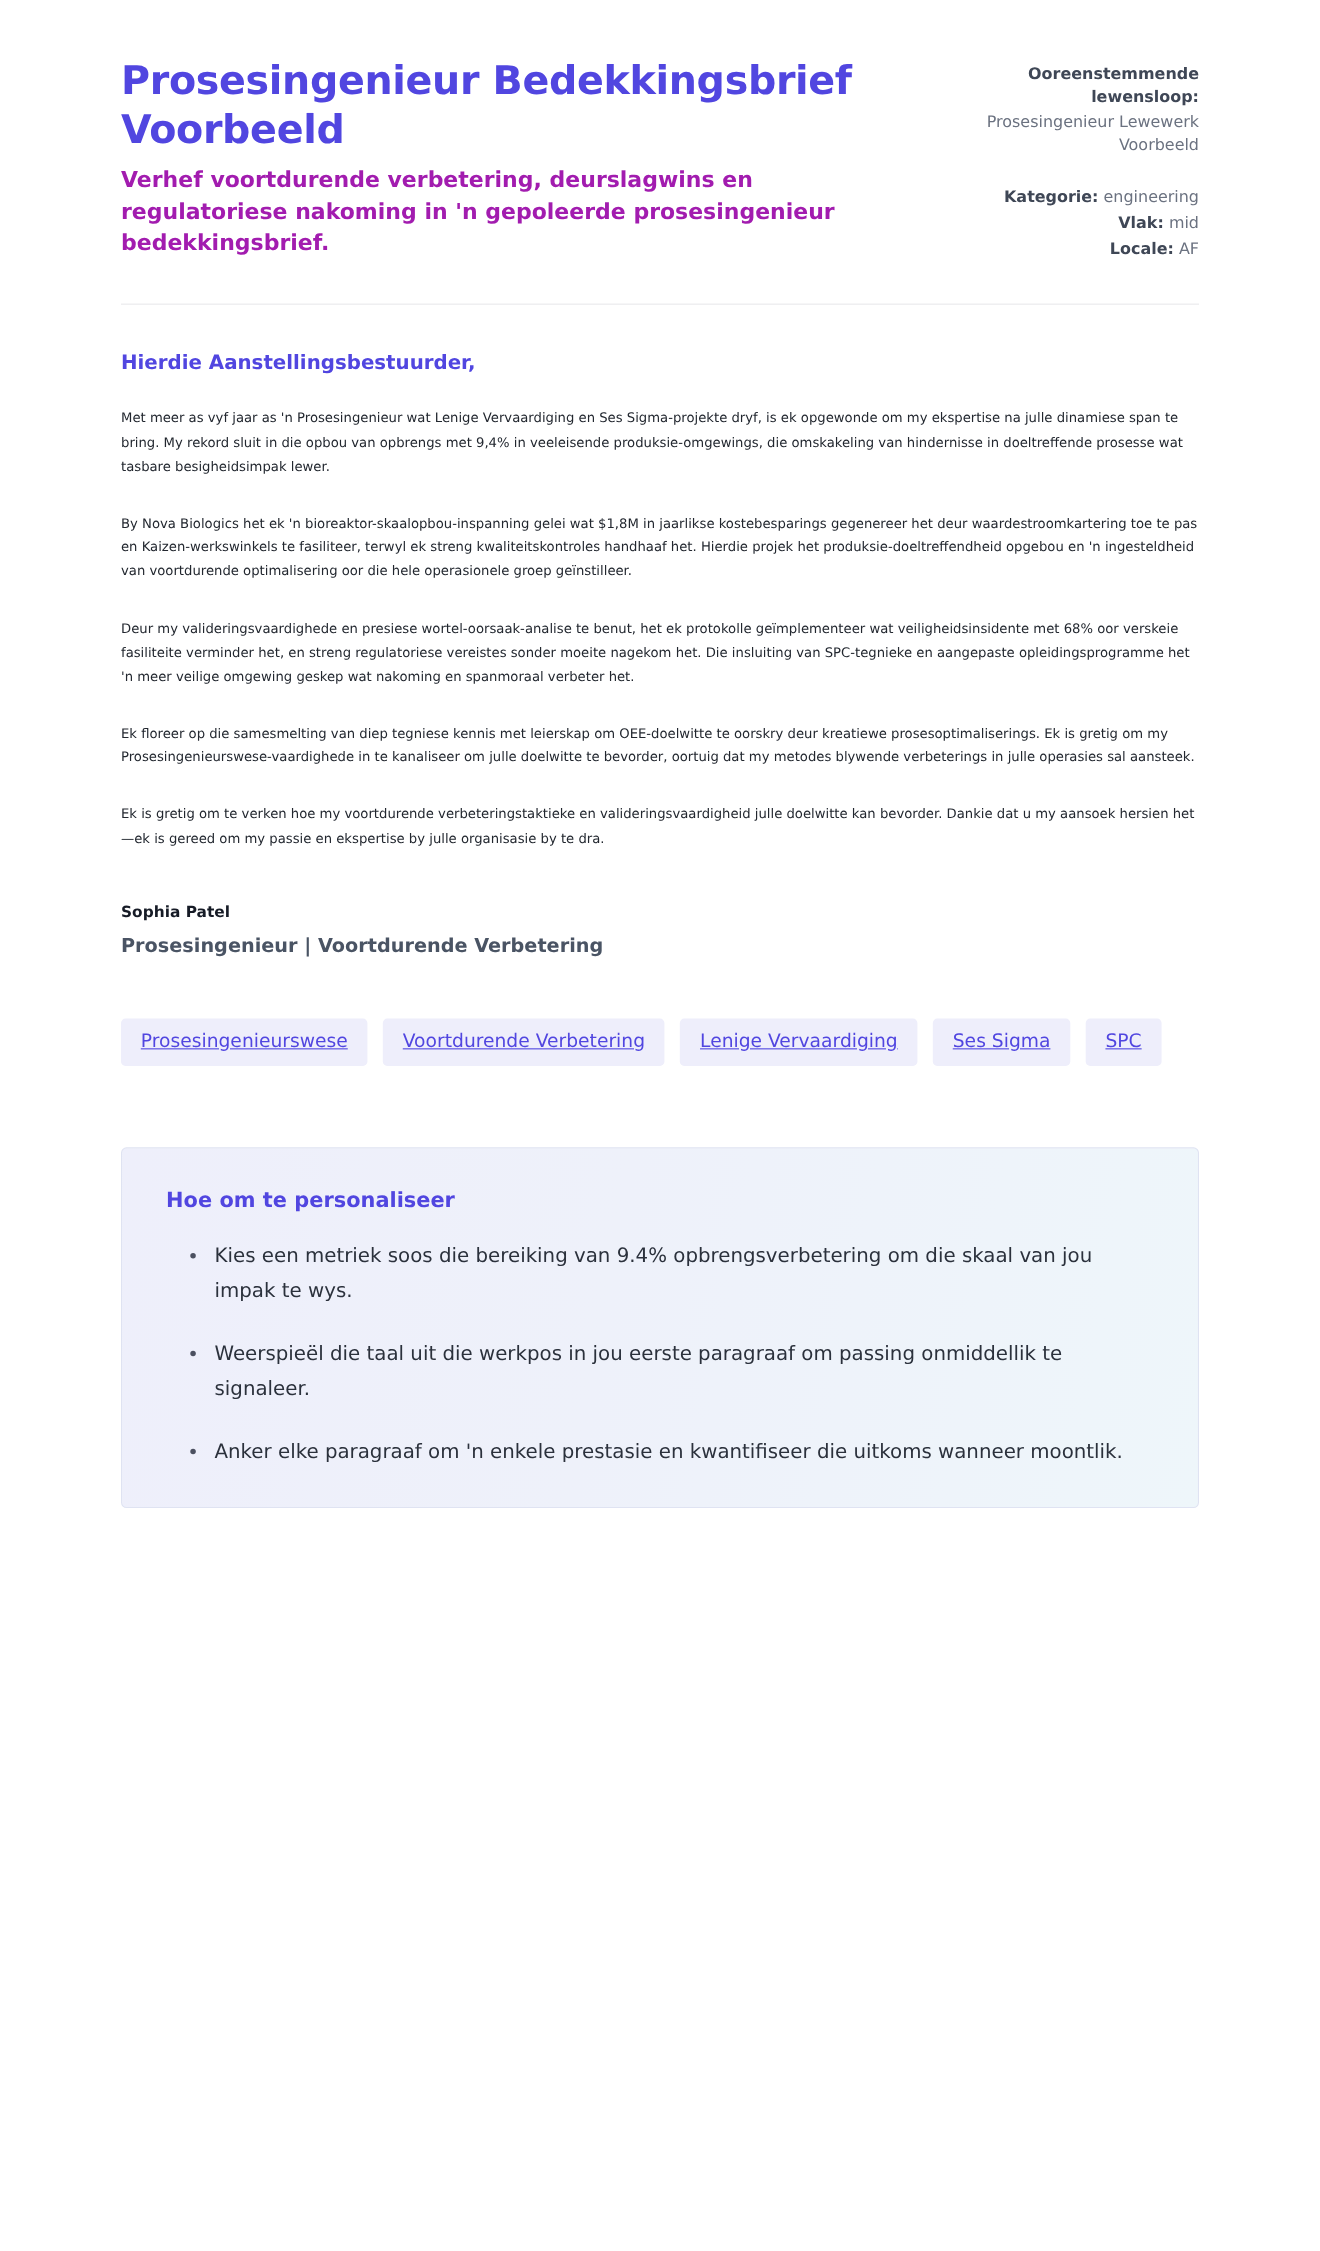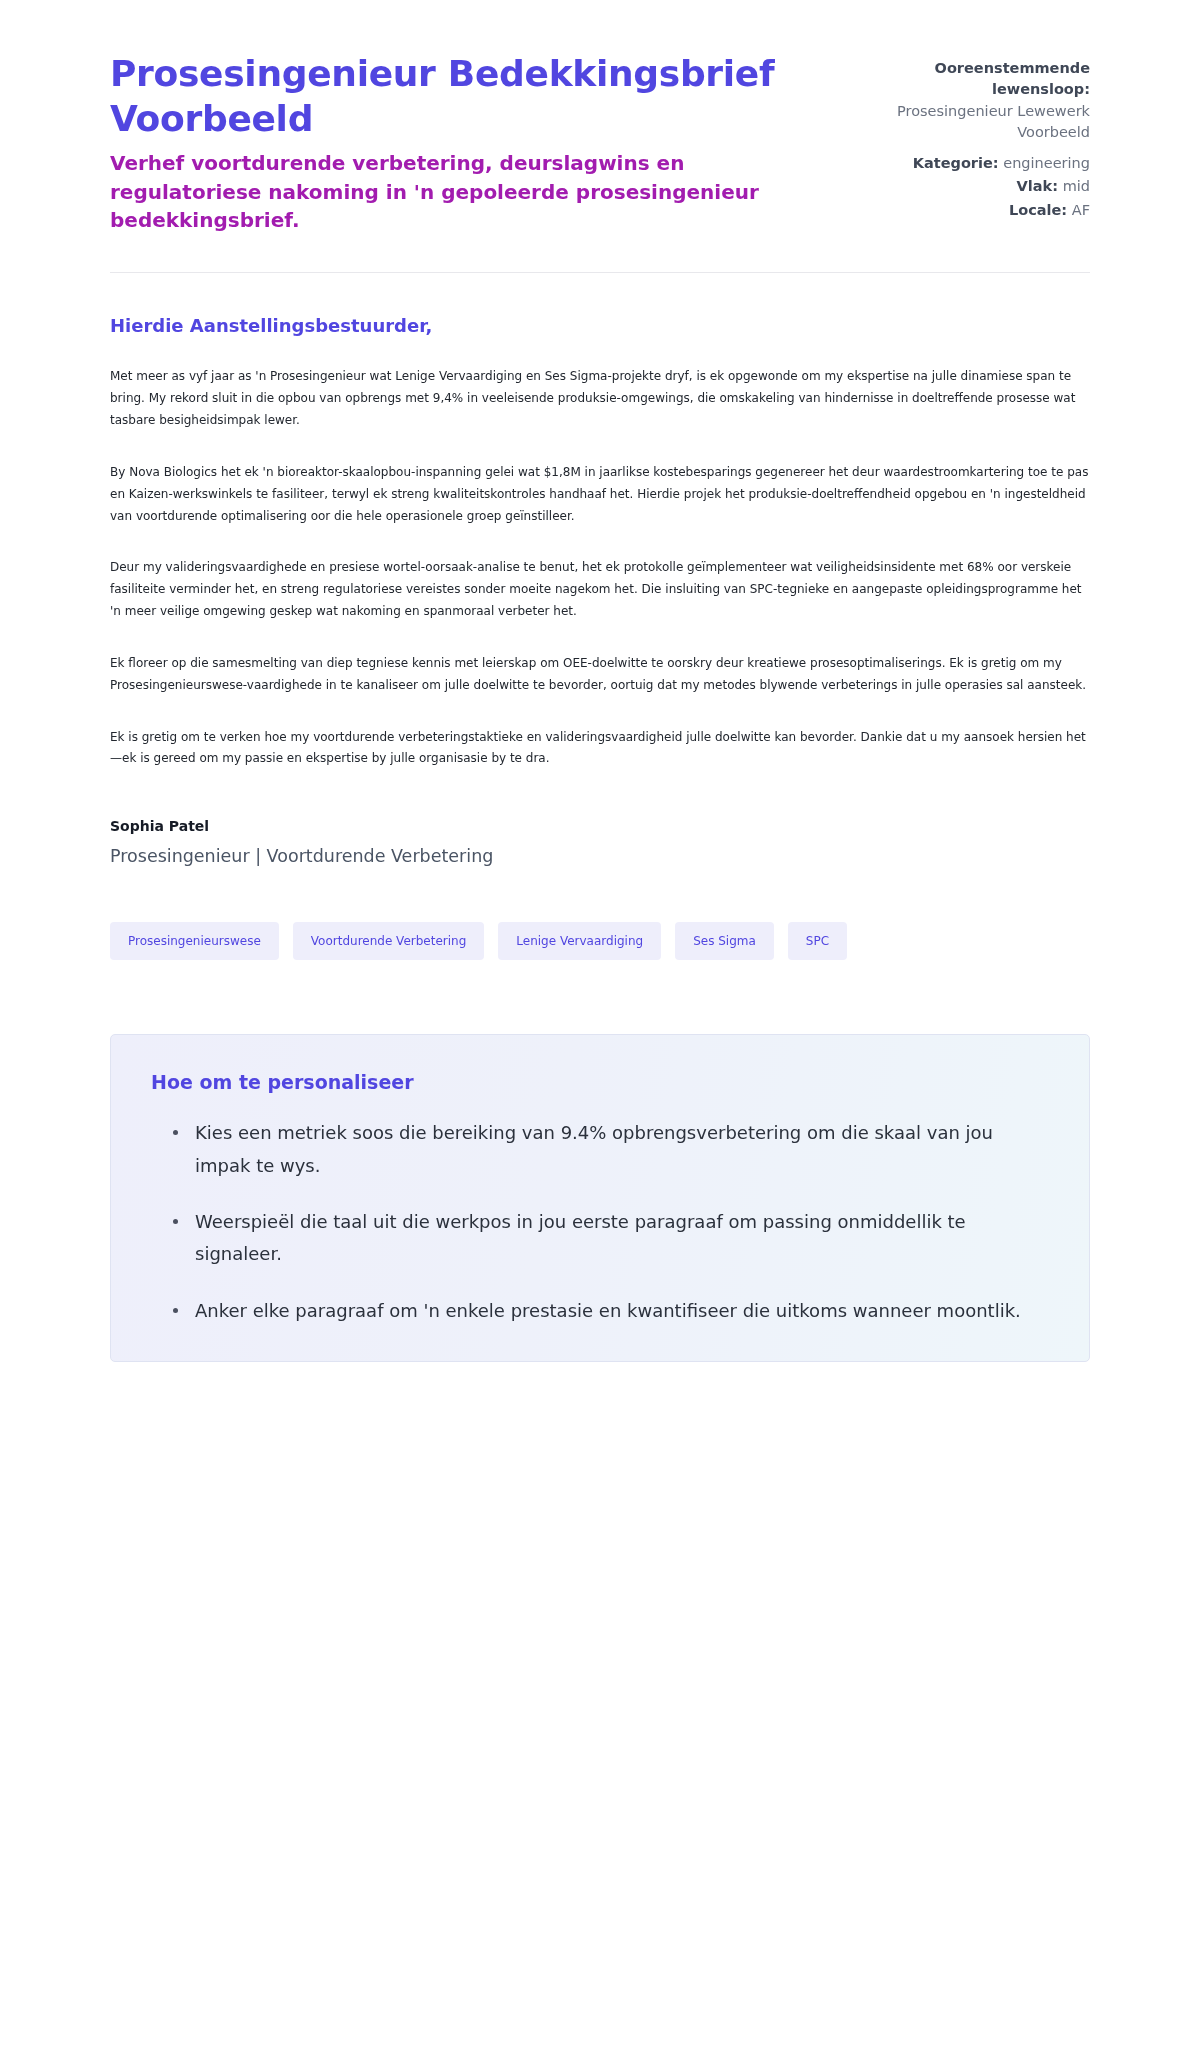--- a/index.html
+++ b/index.html
@@ -60,21 +60,21 @@
     color: #6b7280;
   }
   .meta-resume-label {
     font-weight: 700;
     color: #3f4756;
     display: block;
   }
   .meta-resume-value {
     display: block;
     color: #6b7280;
-    margin-bottom: 9px;
+    margin-bottom: 26px;
   }
   .meta-row {
     display: block;
     margin-top: 2px;
     color: #6b7280;
   }
   .meta-row b {
     color: #3f4756;
     font-weight: 700;
   }
@@ -111,38 +111,39 @@
   .sig-name {
     margin: 0;
     font-size: 14px;
     font-weight: 700;
     color: #161b26;
   }
   .sig-role {
     margin: 12px 0 0 0;
     font-size: 17.5px;
     color: #4a5464;
-    font-weight: 400;
+    font-weight: 700;
   }
 
   
   .tags {
     margin-top: 56px;
     display: flex;
     flex-wrap: wrap;
     gap: 14px;
   }
   .tag {
     background: #eeeefb;
     color: #5146e0;
-    font-size: 12px;
+    font-size: 17px;
     line-height: 1;
     padding: 13px 18px;
     border-radius: 4px;
     white-space: nowrap;
+    text-decoration: underline;
   }
 
   
   .callout {
     margin-top: 74px;
     background: linear-gradient(100deg, #eeeffb 0%, #eef1fa 45%, #eef6fa 100%);
     border: 1px solid #dfe3f2;
     border-radius: 5px;
     padding: 36px 40px 34px 40px;
   }

